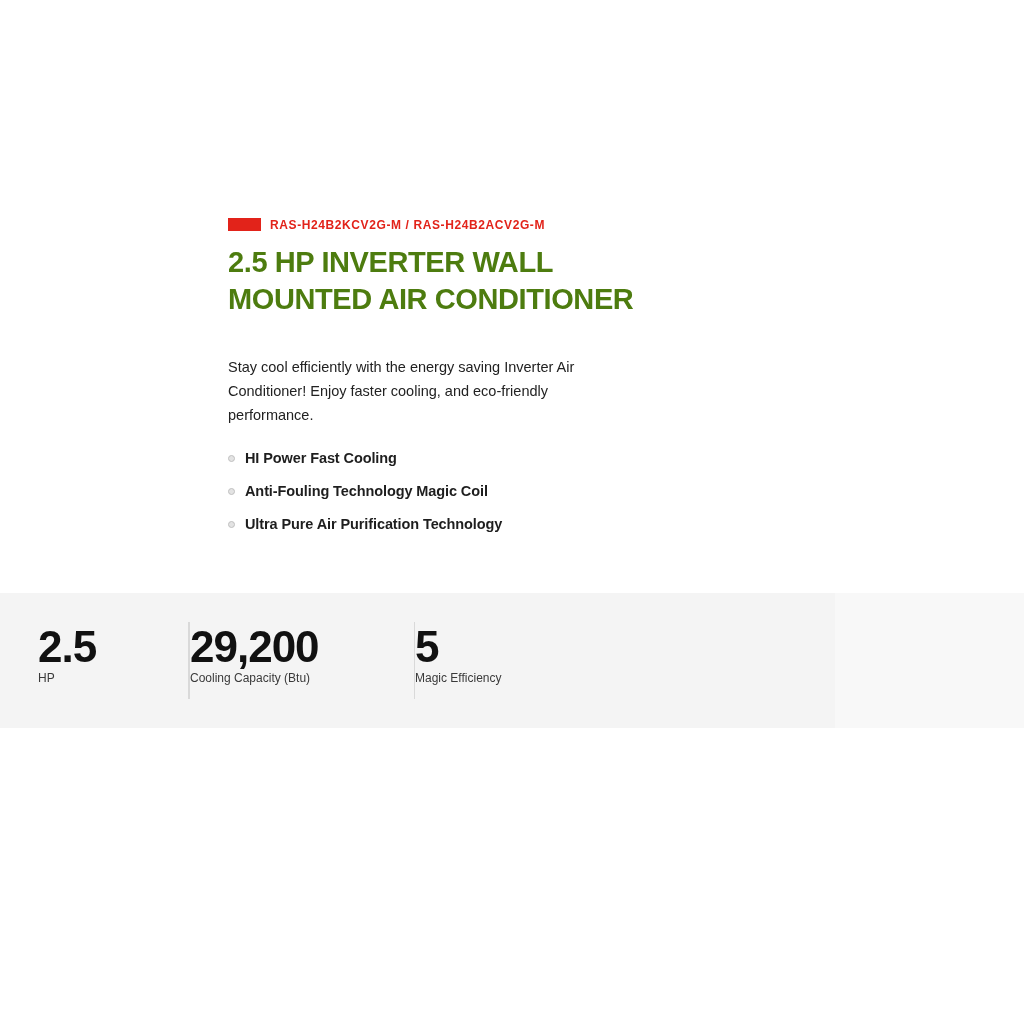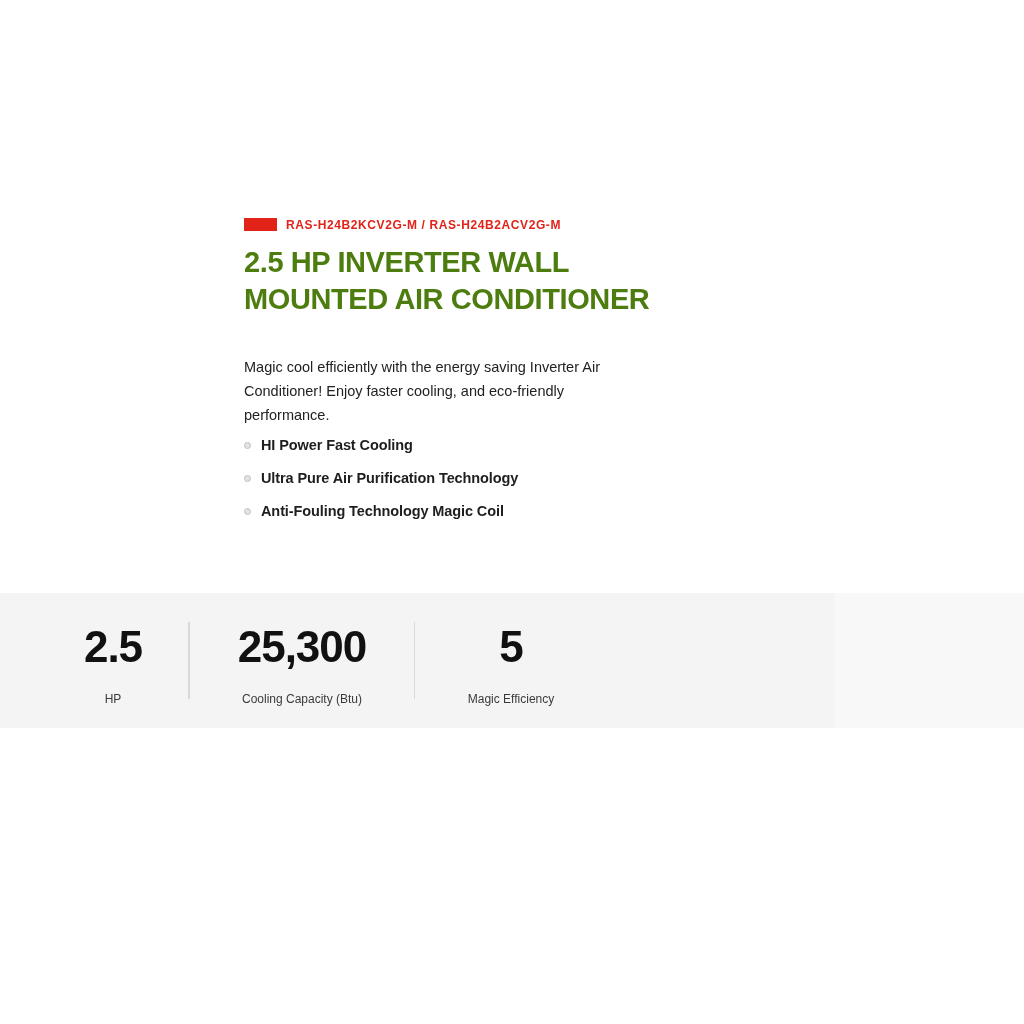--- a/index.html
+++ b/index.html
@@ -6,21 +6,21 @@
   html, body {
     width: 1024px; height: 1024px;
     background: #ffffff;
     font-family: "Liberation Sans", sans-serif;
     position: relative;
     overflow: hidden;
   }
   .page { position: absolute; inset: 0; background: #ffffff; }
 
   
-  .intro { position: absolute; left: 244px; top: 218px; width: 440px; }
+  .intro { position: absolute; left: 228px; top: 218px; width: 440px; }
 
   .model-row { display: flex; align-items: center; height: 13px; }
   .model-chip {
     width: 33px; height: 13px;
     background: var(--accent, #e2231a);
     flex: 0 0 auto;
   }
   .model-number {
     margin-left: 9px;
     color: var(--accent, #e2231a);
@@ -42,21 +42,21 @@
 
   .product-description {
     margin-top: 37px;
     width: 378px;
     font-size: 14.5px;
     line-height: 24px;
     color: #222222;
   }
 
   .feature-list {
-    margin-top: 8px;
+    margin-top: 21px;
     list-style: none;
   }
   .feature-item {
     display: flex;
     align-items: center;
     height: 20px;
   }
   .feature-item + .feature-item { margin-top: 13px; }
   .bullet-icon {
     width: 7px; height: 7px;
@@ -85,90 +85,89 @@
   }
   .spec-divider {
     width: 1px; height: 77px;
     background: #d9d9d9;
     align-self: center;
     flex: 0 0 auto;
   }
   .spec-cell {
     display: flex;
     flex-direction: column;
-    align-items: center;
     padding-top: 32px;
   }
   .spec-cell-hp      { width: 188px; padding-left: 38px; }
   .spec-cell-kw      { width: 395px; }
   .spec-cell-btu     { width: 224px; }
   .spec-cell-energy  { width: 214px; padding-right: 22px; }
   .spec-value {
     font-size: 44px;
     line-height: 44px;
     font-weight: bold;
     letter-spacing: -1px;
     color: #111111;
     white-space: nowrap;
   }
   .spec-label {
-    margin-top: 23px;
+    margin-top: 2px;
     font-size: 12px;
     line-height: 14px;
     color: #3a3a3a;
     white-space: nowrap;
   }
 </style>
 </head>
 <body>
 
 <div class="page">
 
   <div class="intro">
 
     <div class="model-row">
       <span class="model-chip"></span>
       <span class="model-number">RAS-H24B2KCV2G-M / RAS-H24B2ACV2G-M</span>
     </div>
 
     <h1 class="product-title">2.5 HP INVERTER WALL MOUNTED AIR CONDITIONER</h1>
 
-    <p class="product-description">Magic cool efficiently with the energy saving Inverter Air Conditioner! Enjoy faster cooling, and eco-friendly performance.</p>
+    <p class="product-description">Stay cool efficiently with the energy saving Inverter Air Conditioner! Enjoy faster cooling, and eco-friendly performance.</p>
 
     <ul class="feature-list">
       <li class="feature-item">
         <span class="bullet-icon"></span>
         <span class="feature-label">HI Power Fast Cooling</span>
       </li>
       <li class="feature-item">
         <span class="bullet-icon"></span>
-        <span class="feature-label">Ultra Pure Air Purification Technology</span>
+        <span class="feature-label">Anti-Fouling Technology Magic Coil</span>
       </li>
       <li class="feature-item">
         <span class="bullet-icon"></span>
-        <span class="feature-label">Anti-Fouling Technology Magic Coil</span>
+        <span class="feature-label">Ultra Pure Air Purification Technology</span>
       </li>
     </ul>
 
   </div>
 
   <div class="spec-bar">
 
     <div class="spec-cell spec-cell-hp">
       <div class="spec-value">2.5</div>
       <div class="spec-label">HP</div>
     </div>
 
     <div class="spec-divider"></div>
 
 
     <div class="spec-divider"></div>
 
     <div class="spec-cell spec-cell-btu">
-      <div class="spec-value">25,300</div>
+      <div class="spec-value">29,200</div>
       <div class="spec-label">Cooling Capacity (Btu)</div>
     </div>
 
     <div class="spec-divider"></div>
 
     <div class="spec-cell spec-cell-energy">
       <div class="spec-value">5</div>
       <div class="spec-label">Magic Efficiency</div>
     </div>
 

